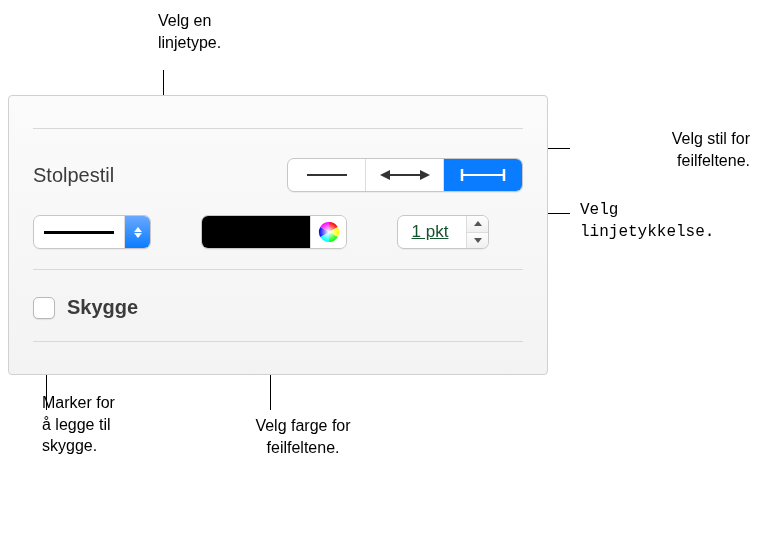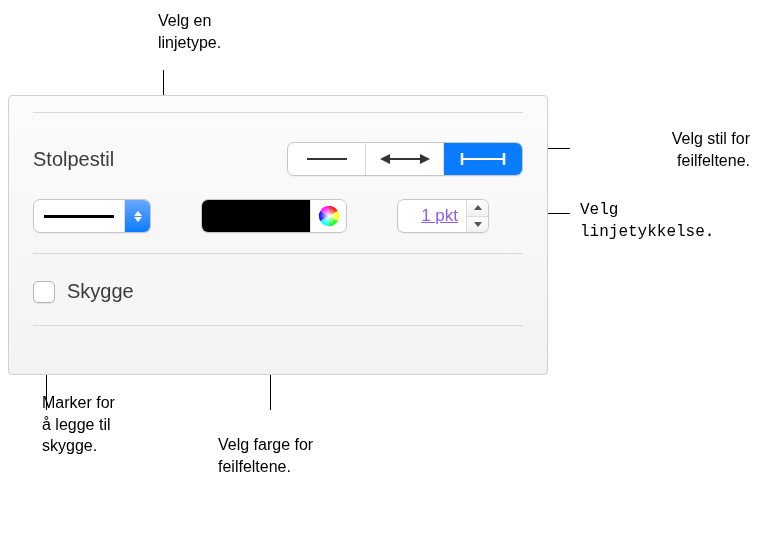--- a/index.html
+++ b/index.html
@@ -28,21 +28,21 @@
     }
     .panel {
       position: absolute;
       left: 8px;
       top: 95px;
       width: 540px;
       height: 280px;
       background: linear-gradient(to bottom, #fbfbfb, #f3f3f3);
       border: 1px solid #d0d0d0;
       border-radius: 4px;
-      padding: 4px 0;
+      padding: 20px 0;
     }
     .panel-inner {
       height: 100%;
     }
     .hr {
       height: 1px;
       background: #d8d8d8;
       margin: 12px 24px;
     }
     .row1 {
@@ -152,24 +152,24 @@
       align-items: center;
       height: 34px;
       border: 1px solid #c7c7c7;
       border-radius: 7px;
       background: #fff;
       box-shadow: 0 1px 1px rgba(0,0,0,0.05);
       overflow: hidden;
     }
     .thickness-value {
       width: 68px;
-      text-align: right;
+      text-align: center;
       padding: 0 8px 0 4px;
       font-size: 17px;
-      color: #8b5cf6;
+      color: #14532d;
       text-decoration: underline;
     }
     .thickness-steppers {
       width: 22px;
       height: 100%;
       border-left: 1px solid #dcdcdc;
       display: flex;
       flex-direction: column;
     }
     .stepper {
@@ -181,20 +181,21 @@
       background: linear-gradient(to bottom, #fdfdfd, #f0f0f0);
     }
     .stepper:first-child {
       border-bottom: 1px solid #dcdcdc;
     }
     .row3 {
       display: flex;
       align-items: center;
       padding: 14px 24px 0 24px;
       gap: 12px;
+      font-weight: bold;
     }
     .checkbox {
       width: 22px;
       height: 22px;
       background: #fff;
       border: 1px solid #b8b8b8;
       border-radius: 5px;
       box-shadow: 0 1px 1px rgba(0,0,0,0.08);
       cursor: pointer;
     }
@@ -230,21 +231,21 @@
 
 <div class="callout" style="left:580px; top:128px; width:170px; white-space:pre-line;text-align:right;">Velg stil for
 feilfeltene.</div>
 <div class="bracket" style="left:515px; top:130px; height:36px;"></div>
 <div class="callout-line" style="left:525px; top:148px; width:45px; height:1px;"></div>
 
 <div class="callout" style="left:580px; top:200px; width:180px; white-space:pre-line;font-family:Liberation Mono, monospace;">Velg
 linjetykkelse.</div>
 <div class="callout-line" style="left:515px; top:213px; width:55px; height:1px;"></div>
 
-<div class="callout" style="left:218px; top:434px; width:170px; white-space:pre-line;">Velg farge for
+<div class="callout" style="left:218px; top:415px; width:170px; white-space:pre-line;text-align:center;">Velg farge for
 feilfeltene.</div>
 <div class="callout-line" style="left:270px; top:235px; width:1px; height:175px;"></div>
 
 <div class="callout" style="left:42px; top:392px; width:140px; white-space:pre-line;">Marker for
 å legge til
 skygge.</div>
 <div class="callout-line" style="left:46px; top:330px; width:1px; height:80px;"></div>
 
 <div class="panel">
   <div class="panel-inner">

